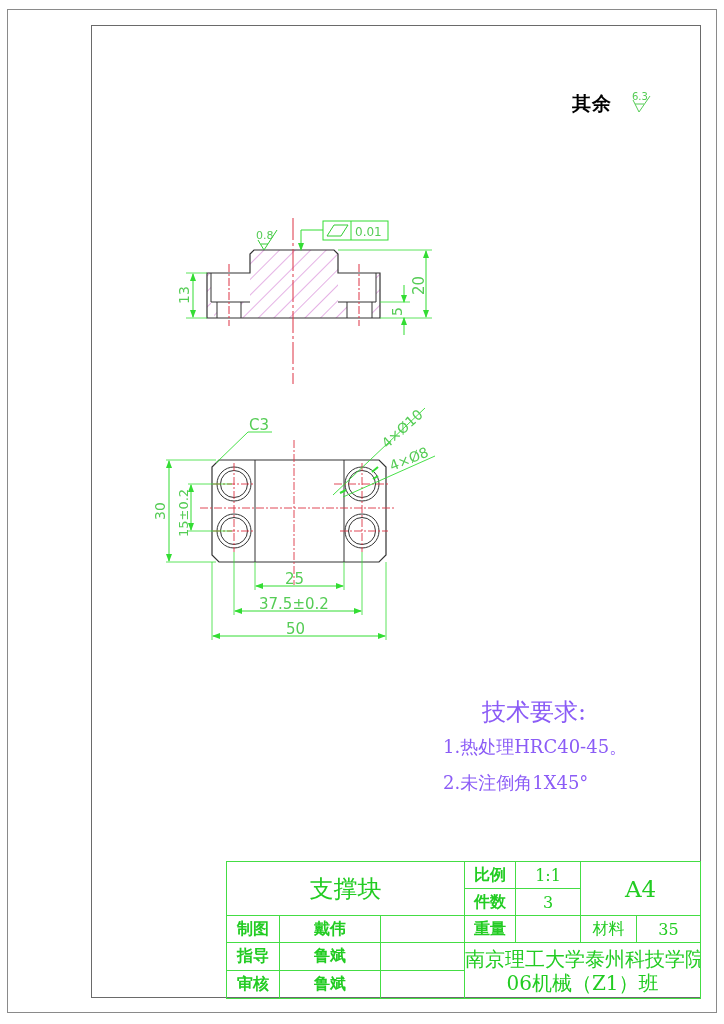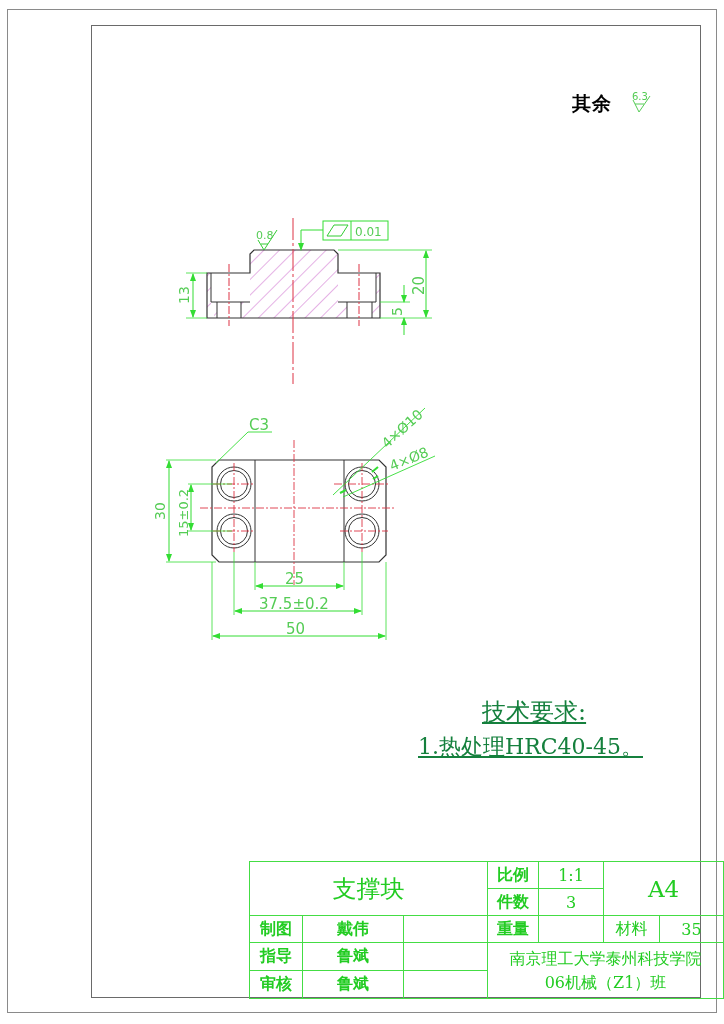--- a/index.html
+++ b/index.html
@@ -1,30 +1,30 @@
 <!DOCTYPE html>
 <html><head>
 <meta charset="utf-8">
 <style>
   html, body { margin:0; padding:0; background:#ffffff; }
   body { width:724px; height:1024px; position:relative; overflow:hidden; font-family:"DejaVu Sans", sans-serif; }
   .frame-outer { position:absolute; left:7px; top:9px; width:710px; height:1004px; border:1px solid #8a8a8a; box-sizing:border-box; }
   .frame-inner { position:absolute; left:91px; top:25px; width:610px; height:973px; border:1px solid #6a6a6a; box-sizing:border-box; }
   svg.drawing { position:absolute; left:0; top:0; }
   .roughness { position:absolute; left:572px; top:91px; font-weight:bold; color:#000000; font-size:19px; letter-spacing:1px; }
-  .tech { position:absolute; left:418px; top:695px; color:#15803d; font-family:"DejaVu Serif", serif;text-decoration:underline; }
+  .tech { position:absolute; left:418px; top:695px; color:#8b5cf6; font-family:"DejaVu Serif", serif; }
   .tech .t-title { font-size:24px; margin-left:64px; line-height:34px; }
-  .tech .t-line { font-size:22px; line-height:36px; }
+  .tech .t-line { font-size:18px; line-height:36px;margin-left:25px; }
   .tb { position:absolute; left:226px; top:861px; width:474px; height:137px; }
-  .tb table { border-collapse:collapse; width:100%; height:100%; table-layout:fixed;margin-left:23px; }
+  .tb table { border-collapse:collapse; width:100%; height:100%; table-layout:fixed; }
   .tb td { border:1px solid #44dd44; color:#22cc22; text-align:center; padding:0; font-family:"DejaVu Serif", serif; font-size:16px; white-space:nowrap; overflow:hidden; }
   .tb td.name { font-size:24px; }
   .tb td.a4 { font-size:23px; }
   .tb td.lbl { font-weight:bold; }
-  .tb td.school { font-size:16px; line-height:24px; }
+  .tb td.school { font-size:20px; line-height:24px; }
 </style>
 </head>
 <body>
 
 <div class="frame-outer"></div>
 <div class="frame-inner"></div>
 
 <div class="roughness">
   <span>其余</span>
 </div>
@@ -186,20 +186,21 @@
       <line x1="386" y1="562" x2="386" y2="640" stroke="#33dd33" stroke-width="0.8"></line>
       <line x1="213" y1="636" x2="385" y2="636" stroke="#33dd33" stroke-width="1" marker-start="url(#arr)" marker-end="url(#arr)"></line>
       <text x="286" y="634" font-size="15" fill="#55cc55">50</text>
     </g>
   </g>
 </svg>
 
 <div class="tech">
   <div class="t-title">技术要求:</div>
   <div class="t-line">1.热处理HRC40-45。</div>
+  <div class="t-line">2.未注倒角1X45°</div>
 </div>
 
 <div class="tb">
   <table>
     <colgroup>
       <col style="width:53px">
         <col style="width:101px">
         <col style="width:84px">
       <col style="width:51px">
         <col style="width:65px">

